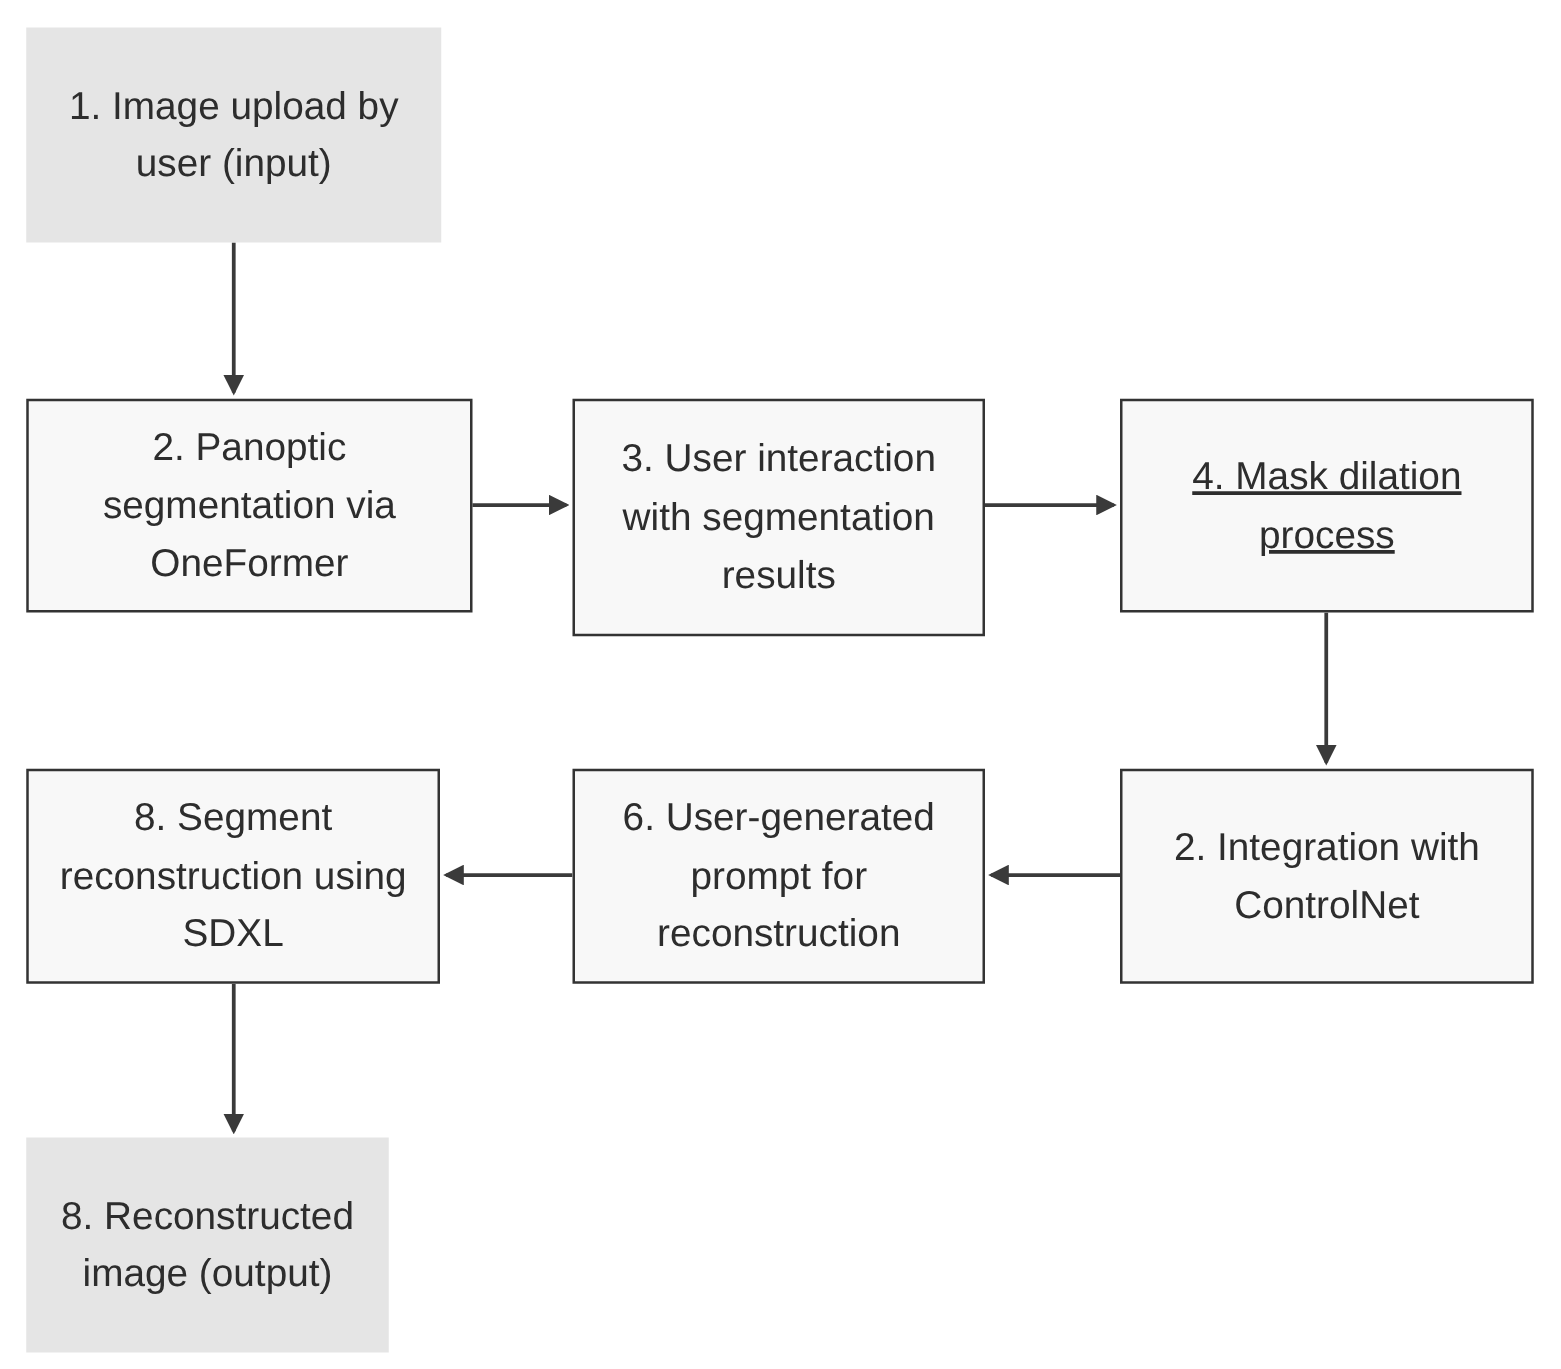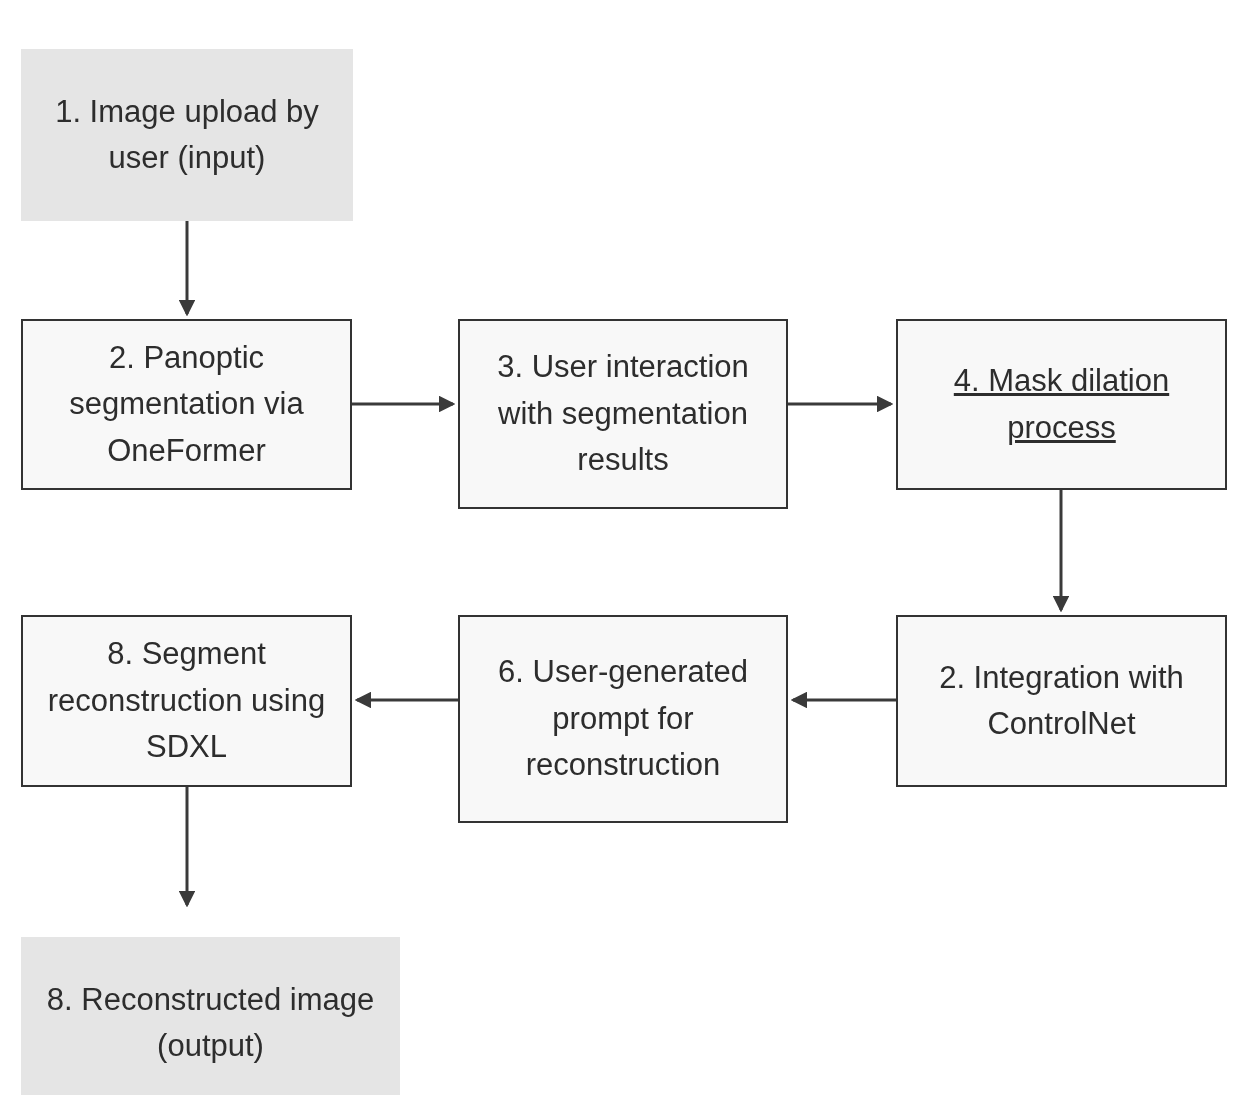--- a/index.html
+++ b/index.html
@@ -46,34 +46,33 @@
     justify-content: center;
     text-align: center;
     font-size: 31px;
     line-height: 1.5;
     color: var(--text-color);
     padding: 6px 10px;
   }
   .node.gray {
     background: var(--terminal-fill);
     border: none;
-    margin-top: 27px;
   }
   .node.white {
     background: var(--process-fill);
     border: 2.5px solid var(--border-color);
   }
   #node-1 { left: 21px;  top: 22px;  width: 332px; height: 172px; }
-  #node-2 { left: 21px;  top: 319px; width: 331px; height: 171px; }
+  #node-2 { left: 21px;  top: 319px; width: 357px; height: 171px; }
   #node-3 { left: 458px; top: 319px; width: 330px; height: 190px; }
   #node-4 { left: 896px; top: 319px; width: 331px; height: 171px; text-decoration: underline; }
   #node-5 { left: 896px; top: 615px; width: 331px; height: 172px; }
-  #node-6 { left: 458px; top: 615px; width: 330px; height: 208px; }
+  #node-6 { left: 458px; top: 615px; width: 330px; height: 172px; }
   #node-7 { left: 21px;  top: 615px; width: 331px; height: 172px; }
-  #node-8 { left: 21px;  top: 910px; width: 379px; height: 172px; }
+  #node-8 { left: 21px;  top: 910px; width: 290px; height: 172px; }
 </style>
 </head>
 <body>
 
 <div class="canvas">
 
   <svg class="edges-layer" width="1249" height="1095" viewBox="0 0 1249 1095" xmlns="http://www.w3.org/2000/svg">
     <defs>
       <marker id="arrow" viewBox="0 0 10 10" refX="8.5" refY="5" markerWidth="5.5" markerHeight="5.5" orient="auto-start-reverse">
         <path class="arrowhead" d="M 0 0 L 10 5 L 0 10 z"></path>

